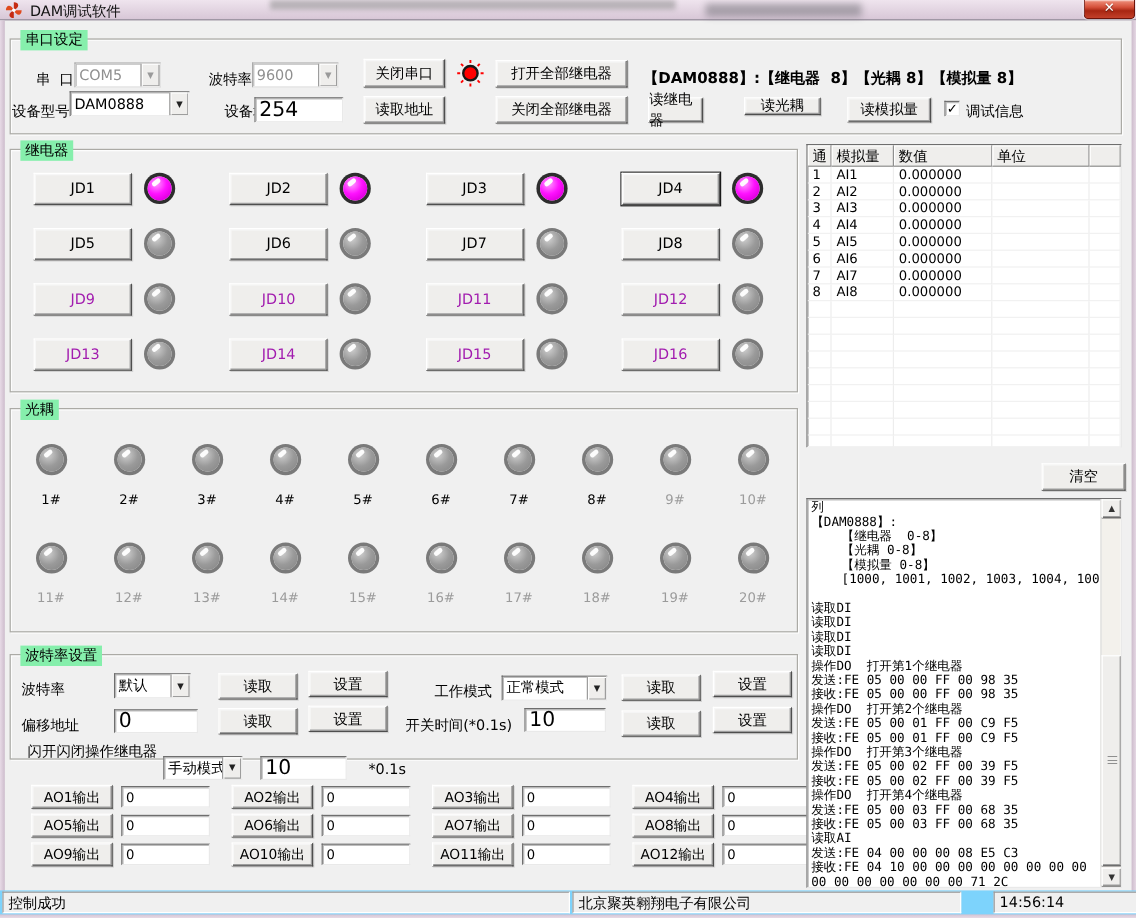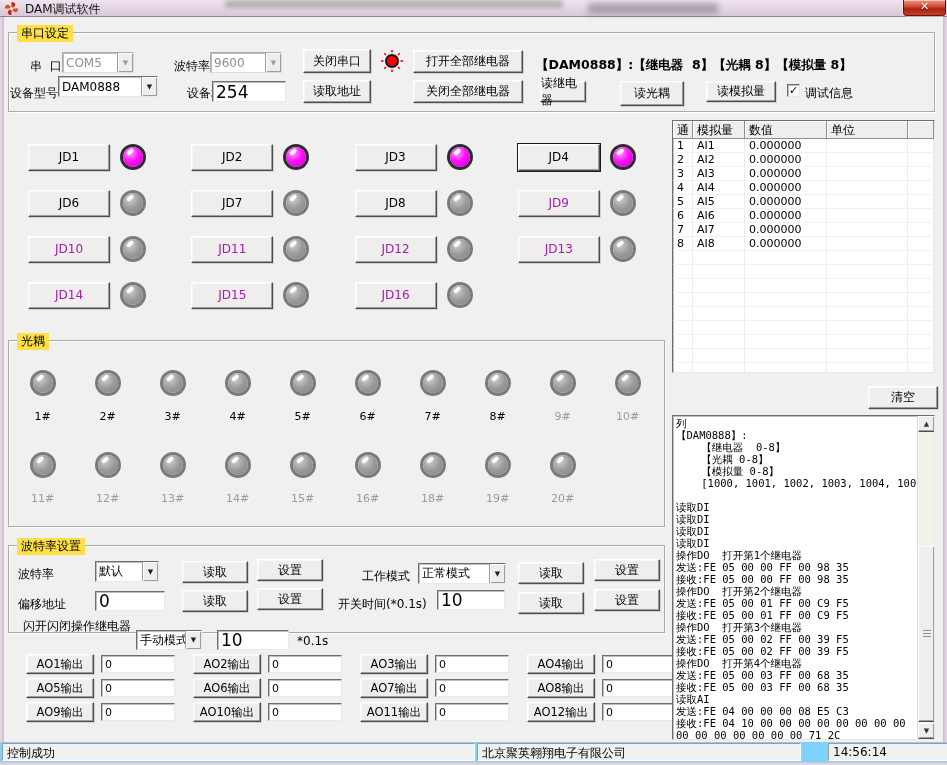--- a/index.html
+++ b/index.html
@@ -41,21 +41,21 @@
     box-shadow:inset 1px 1px 0 #bdbdbd; display:flex; align-items:center; cursor:pointer; }
   .combo .ctext { flex:1; padding-left:3px; font-size:12px; overflow:hidden; white-space:nowrap; }
   .combo .cbtn { width:16px; align-self:stretch; background:#efeeec; border-left:1px solid #9d9d9d;
     box-shadow:inset 1px 1px 0 #fff, inset -1px -1px 0 #9d9d9d;
     display:flex; align-items:center; justify-content:center; font-size:7px; color:#222; }
   .combo.dis { border-color:#ababab #dcdcdc #dcdcdc #ababab; }
   .combo.dis .ctext { color:#8f8f8f; }
   .combo.dis .cbtn { color:#9a9a9a; }
 
   .grp { position:absolute; border:1px solid #abaaa5; box-shadow:inset 1px 1px 0 #fdfdfd, 1px 1px 0 #fdfdfd; }
-  .grp-label { position:absolute; top:-8px; left:8px; background:#fde047; padding:0 4px; font-size:12px; }
+  .grp-label { position:absolute; top:-8px; left:8px; background:#86efac; padding:0 4px; font-size:12px; }
 
   .lbl { position:absolute; font-size:12px; white-space:pre; }
 
   .led { width:20px; height:20px; border-radius:50%; position:relative; margin:3px; flex:none; }
   .led.on { background:radial-gradient(circle at 36% 30%, #ff9dff 0%, #ff12ff 45%, #e300e3 75%, #cf00cf 100%); box-shadow:0 0 0 3px #2d2d2d; }
   .led.off { background:radial-gradient(circle at 36% 30%, #cfcfcf 0%, #9a9a9a 50%, #848484 100%); box-shadow:0 0 0 3px #7a7a7a; }
   .led::after { content:""; position:absolute; left:3px; top:3px; width:8px; height:3.5px; border-radius:2px;
     background:rgba(255,255,255,.95); transform:rotate(-40deg); }
 
   .checkbox { position:absolute; width:13px; height:13px; background:#fff; border:1px solid; border-color:#6e6e6e #e9e9e9 #e9e9e9 #6e6e6e;
@@ -172,43 +172,50 @@
   <span class="lbl" style="left:10px;top:85px;">设备型号</span>
   <div class="combo" style="left:58px;top:76px;width:100px;height:21px;">
     <span class="ctext">DAM0888</span>
     <span class="cbtn">▼</span>
   </div>
   <span class="lbl" style="left:163px;top:85px;margin-left:24px;">设备地址</span>
   <input class="input" style="left: 212px; top: 81px; width: 74px; height: 21px;" value="254">
   <div class="btn" style="left:303px;top:80px;width:68px;height:23px;">读取地址</div>
   <div class="btn" style="left:413px;top:80px;width:110px;height:23px;">关闭全部继电器</div>
   <div class="btn" style="left:540px;top:81px;width:46px;height:21px;">读继电器</div>
-  <div class="btn" style="left:620px;top:81px;width:64px;height:25px;">读光耦</div>
+  <div class="btn" style="left:620px;top:81px;width:64px;height:15px;">读光耦</div>
   <div class="btn" style="left:706px;top:81px;width:70px;height:21px;">读模拟量</div>
   <div class="checkbox" style="left:787px;top:84px;">
     <span>✓</span>
   </div>
   <span class="lbl" style="left:805px;top:85px;">调试信息</span>
 
+  <div class="grp" style="left:8px;top:124px;width:657px;height:203px;">
+    <span class="grp-label">继电器</span>
+  </div>
   <div class="relay-grid">
       <div class="relay-cell">
         <div class="btn relay-btn">JD1</div>
         <div class="led on"></div>
       </div>
       <div class="relay-cell">
         <div class="btn relay-btn">JD2</div>
         <div class="led on"></div>
       </div>
       <div class="relay-cell">
         <div class="btn relay-btn">JD3</div>
         <div class="led on"></div>
       </div>
       <div class="relay-cell">
         <div class="btn relay-btn focused">JD4</div>
         <div class="led on"></div>
+      </div>
+      <div class="relay-cell">
+        <div class="btn relay-btn">JD5</div>
+        <div class="led off"></div>
       </div>
       <div class="relay-cell">
         <div class="btn relay-btn">JD6</div>
         <div class="led off"></div>
       </div>
       <div class="relay-cell">
         <div class="btn relay-btn">JD7</div>
         <div class="led off"></div>
       </div>
       <div class="relay-cell">
@@ -441,20 +448,24 @@
         <div class="led off"></div>
         <div class="opto-label dim">14#</div>
       </div>
       <div class="opto-cell">
         <div class="led off"></div>
         <div class="opto-label dim">15#</div>
       </div>
       <div class="opto-cell">
         <div class="led off"></div>
         <div class="opto-label dim">16#</div>
+      </div>
+      <div class="opto-cell">
+        <div class="led off"></div>
+        <div class="opto-label dim">17#</div>
       </div>
       <div class="opto-cell">
         <div class="led off"></div>
         <div class="opto-label dim">18#</div>
       </div>
       <div class="opto-cell">
         <div class="led off"></div>
         <div class="opto-label dim">19#</div>
       </div>
       <div class="opto-cell">
@@ -489,21 +500,21 @@
   <input class="input" style="left: 437px; top: 590px; width: 68px; height: 20px;" value="10">
   <div class="btn" style="left:518px;top:592px;width:66px;height:22px;">读取</div>
   <div class="btn" style="left:594px;top:589px;width:66px;height:22px;">设置</div>
 
   <span class="lbl" style="left:23px;top:618px;">闪开闪闭操作继电器</span>
   <div class="combo" style="left:136px;top:630px;width:66px;height:20px;">
     <span class="ctext">手动模式</span>
     <span class="cbtn">▼</span>
   </div>
   <input class="input" style="left: 217px; top: 630px; width: 72px; height: 20px;" value="10">
-  <span class="lbl" style="left:297px;top:634px;">*0.1s</span>
+  <span class="lbl" style="left:307px;top:634px;">*0.1s</span>
   <div class="ao-grid">
       <div class="ao-cell">
         <div class="btn ao-btn">AO1输出</div>
         <input class="input ao-input" value="0" style="">
       </div>
       <div class="ao-cell">
         <div class="btn ao-btn">AO2输出</div>
         <input class="input ao-input" value="0" style="">
       </div>
       <div class="ao-cell">

